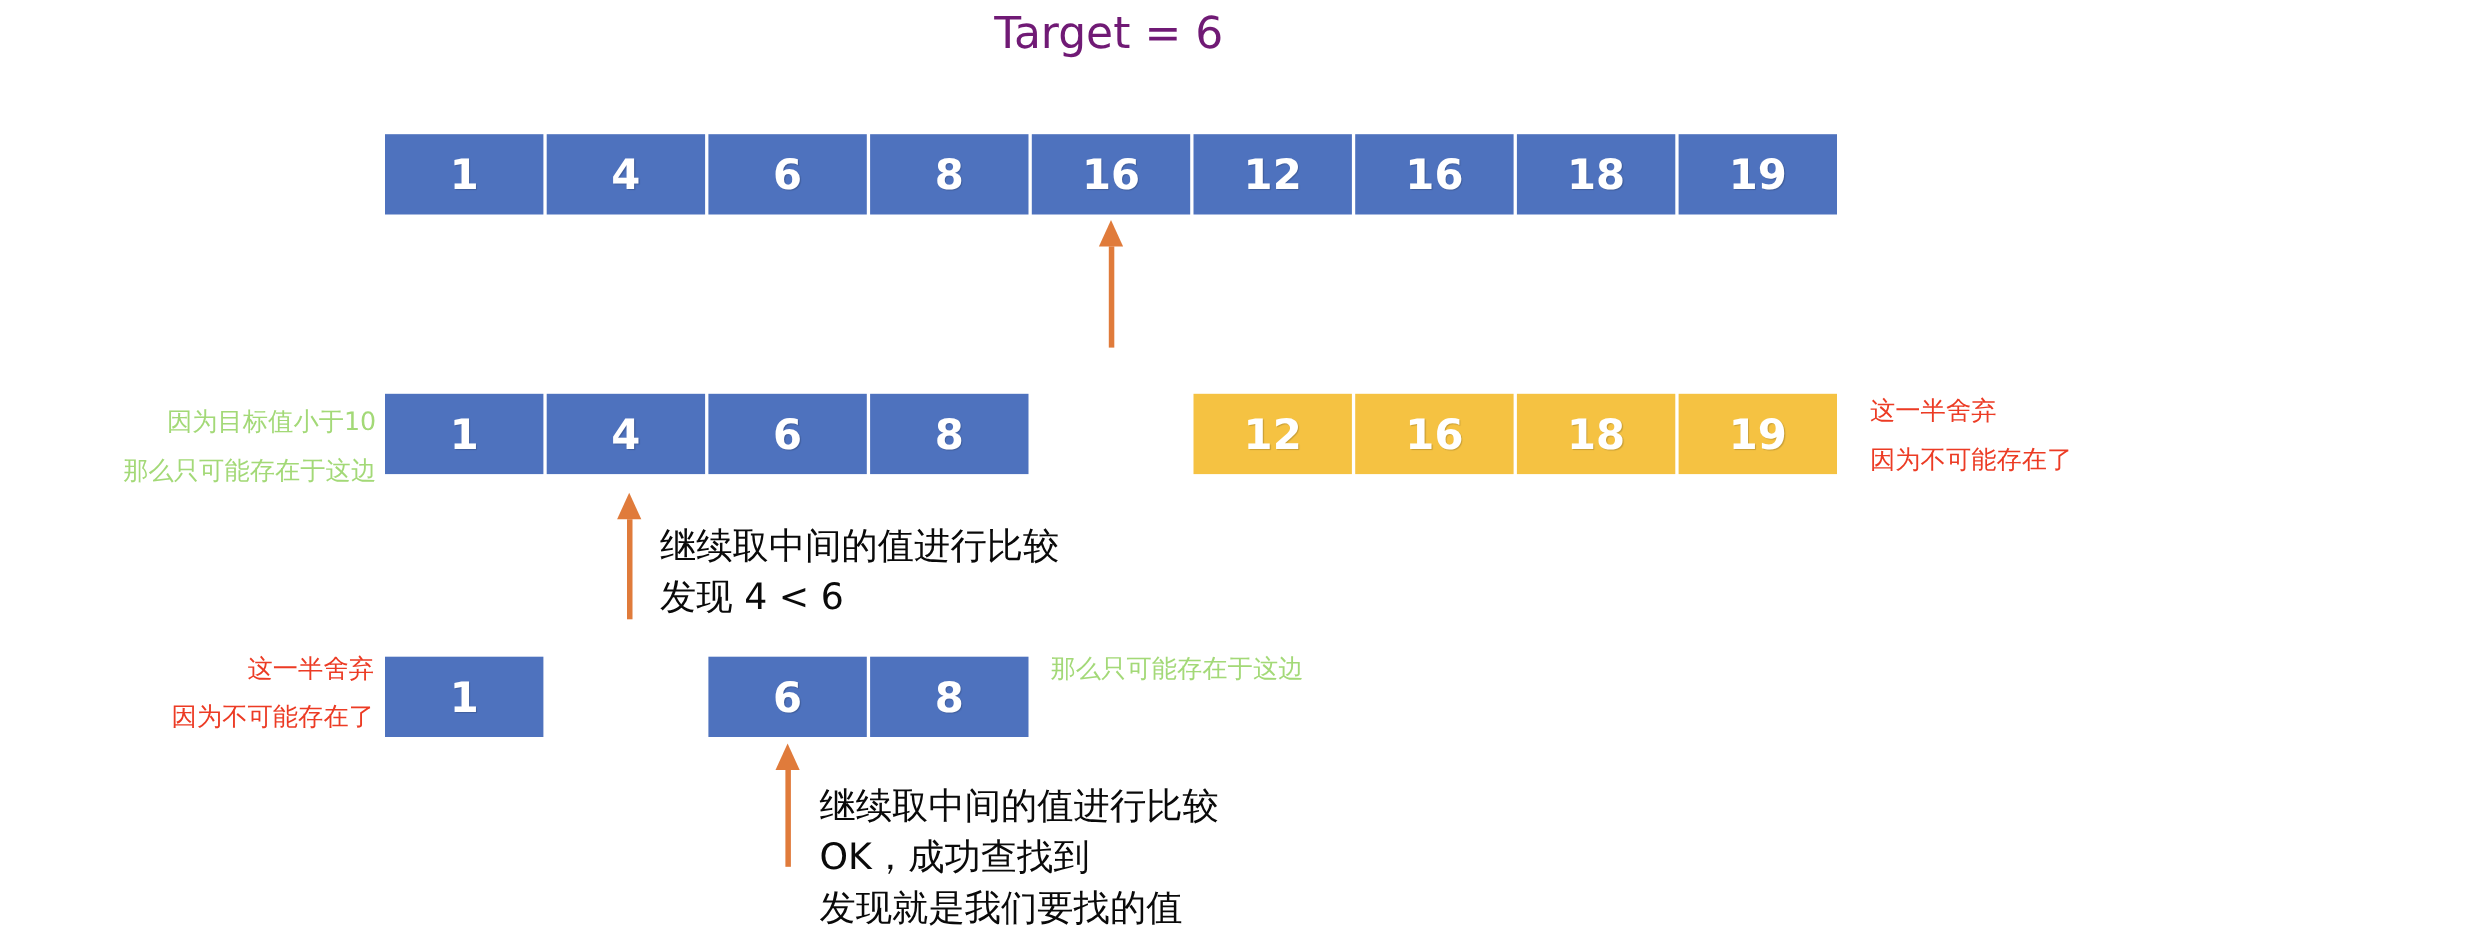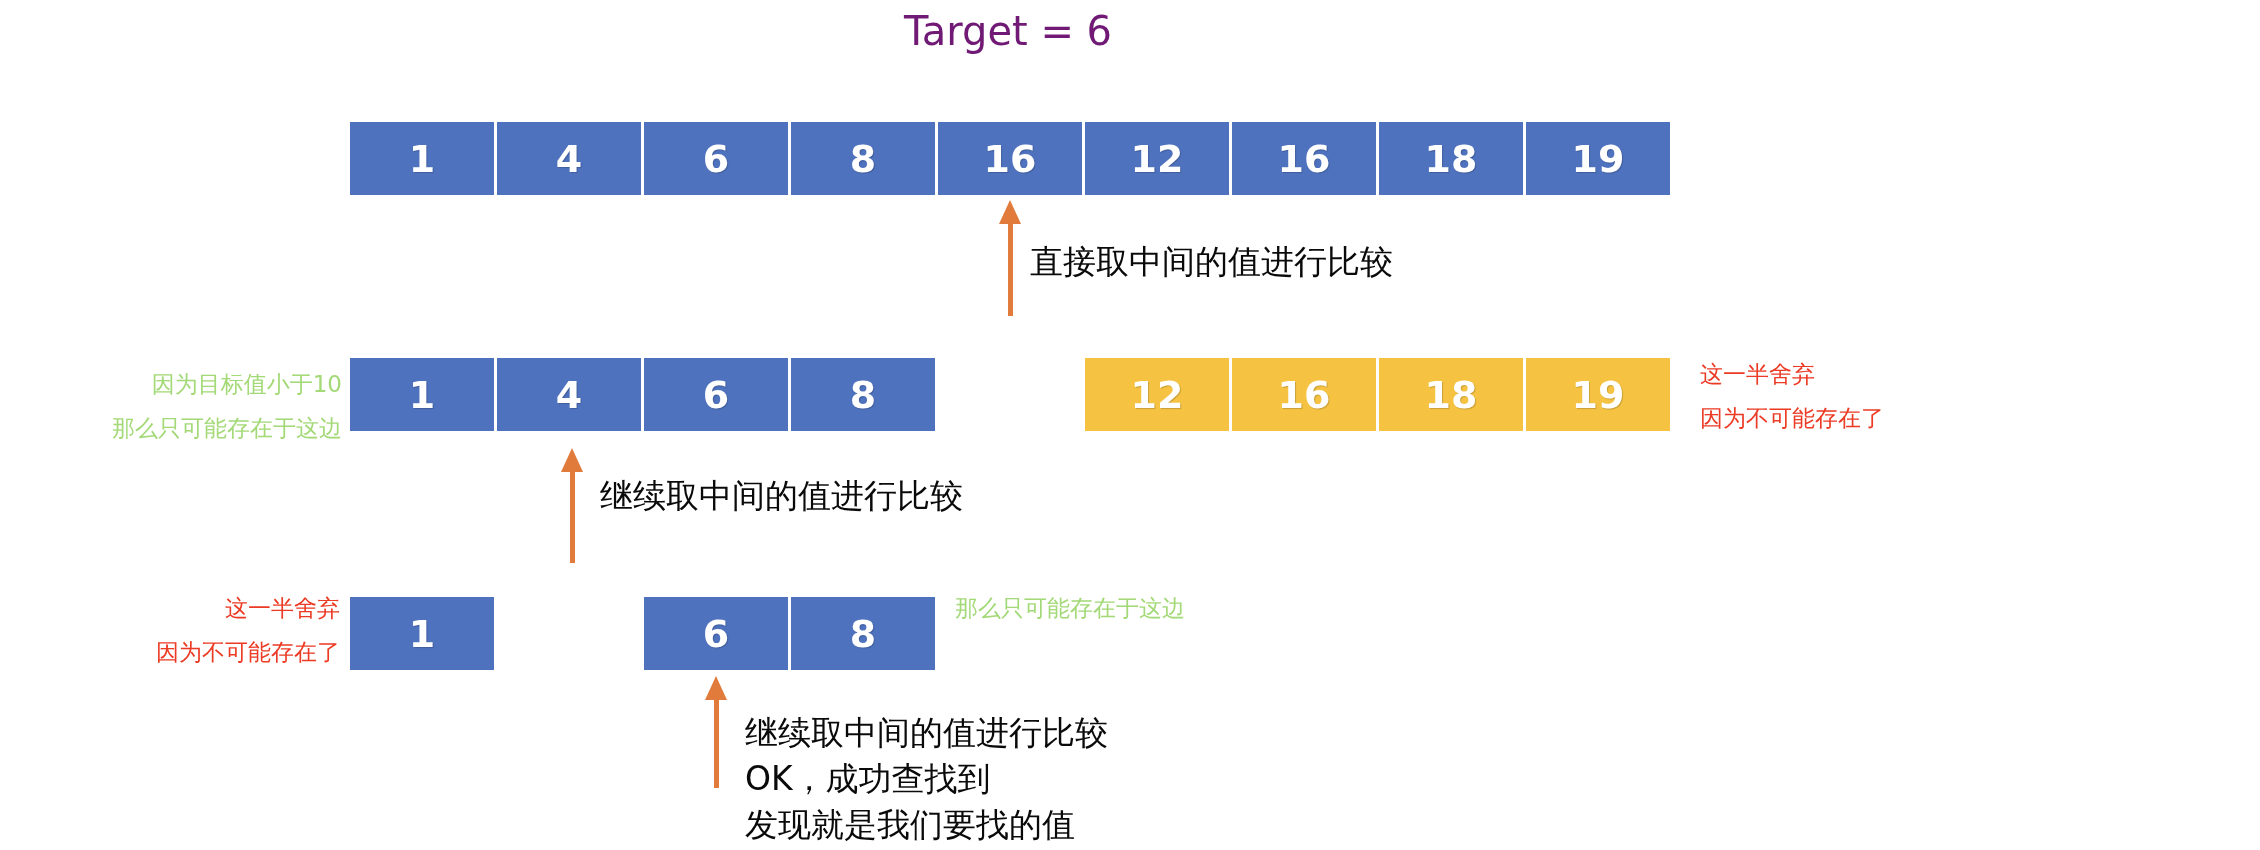--- a/index.html
+++ b/index.html
@@ -88,21 +88,20 @@
       <div class="cell">18</div>
       <div class="cell">19</div>
     </div>
 
   <div class="arrow-up" style="left:999px; top:200px; height:116px;">
     <div class="arrow-head"></div>
     <div class="arrow-stem"></div>
   </div>
 
   <div class="note" style="left:1030px; top:238px;">
-      <div>直接取中间的值进行比较</div>
     </div>
 
   <div class="side green right-align" style="left:0px; top:362px; width:342px;">
       <div>因为目标值小于10</div>
       <div>那么只可能存在于这边</div>
     </div>
 
   <div class="array" style="left:350px; top:358px;">
       <div class="cell">1</div>
       <div class="cell">4</div>
@@ -122,20 +121,21 @@
       <div>因为不可能存在了</div>
     </div>
 
   <div class="arrow-up" style="left:561px; top:448px; height:115px;">
     <div class="arrow-head"></div>
     <div class="arrow-stem"></div>
   </div>
 
   <div class="note" style="left:600px; top:472px;">
       <div>继续取中间的值进行比较</div>
+      <div>发现 4 &lt; 6</div>
     </div>
 
   <div class="side red right-align" style="left:0px; top:586px; width:340px;">
       <div>这一半舍弃</div>
       <div>因为不可能存在了</div>
     </div>
 
   <div class="array" style="left:350px; top:597px;">
       <div class="cell">1</div>
     </div>

